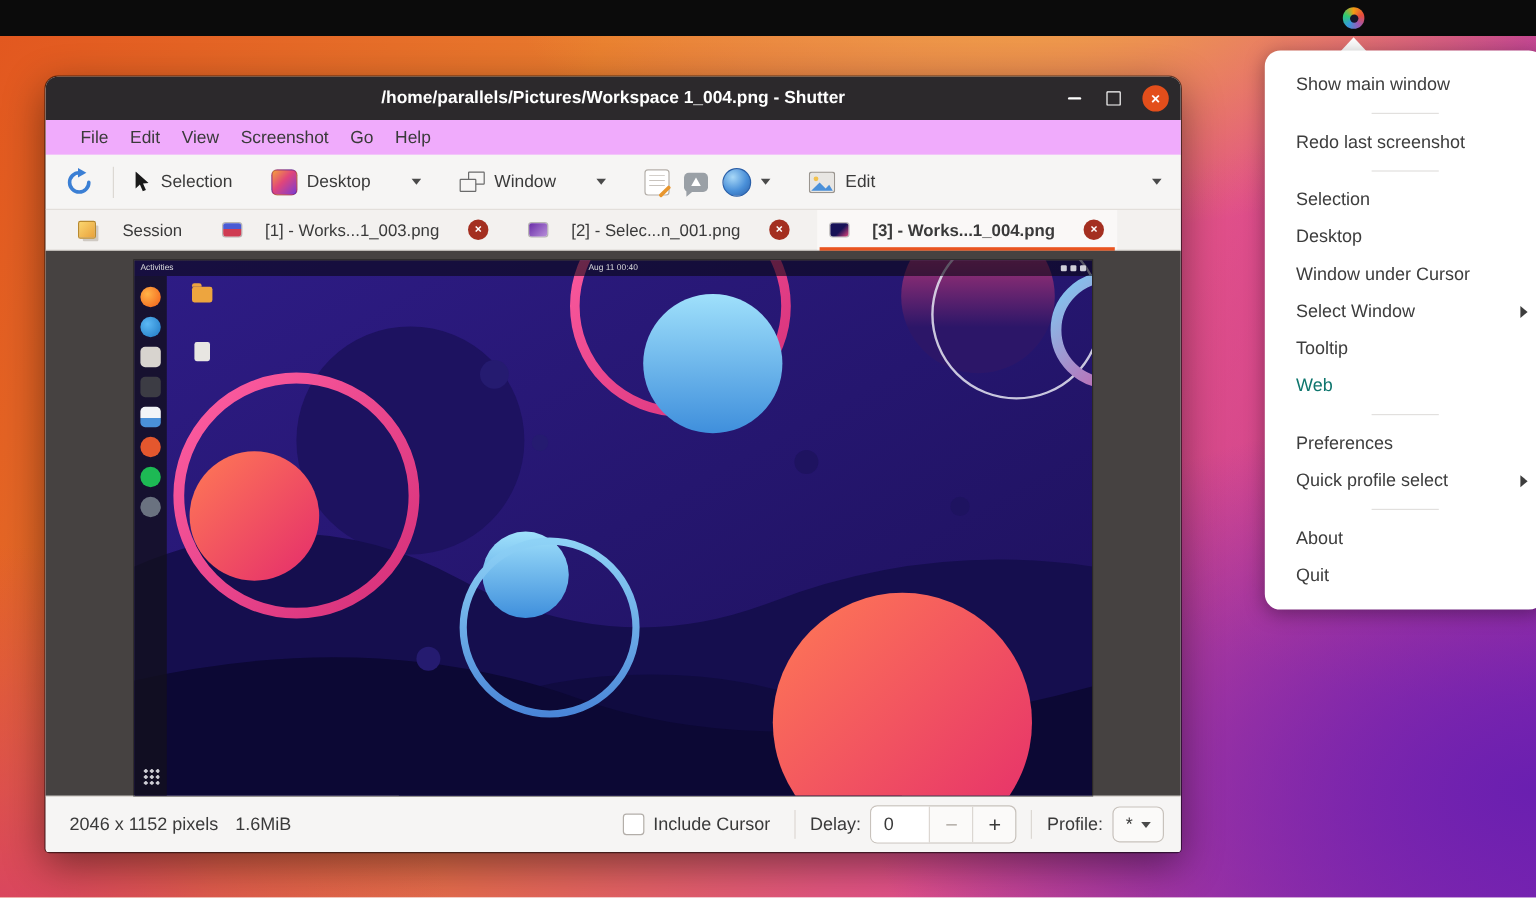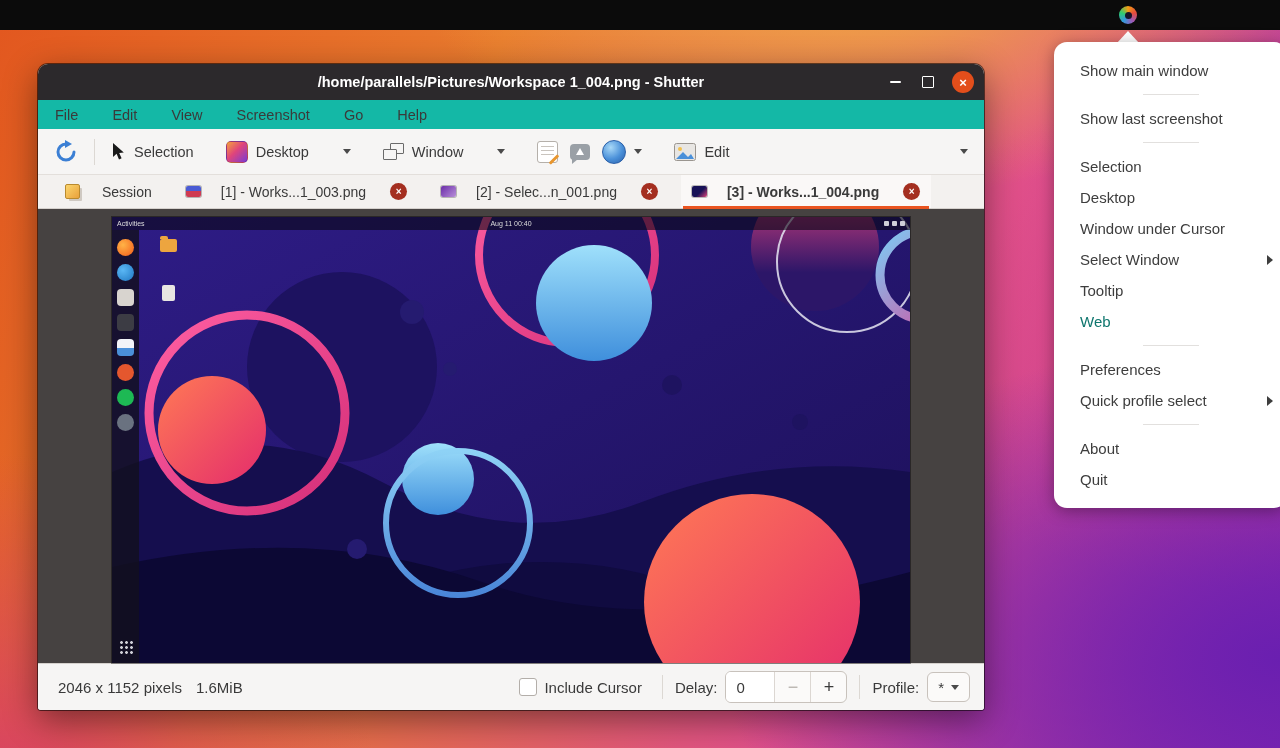--- a/index.html
+++ b/index.html
@@ -36,21 +36,21 @@
     box-shadow:0 10px 34px rgba(0,0,0,.45),0 0 0 1px rgba(0,0,0,.55);}
   .titlebar{flex:0 0 36px;background:#2c292c;position:relative;display:flex;align-items:center;}
   .title{position:absolute;left:0;right:0;text-align:center;color:#ffffff;font-weight:bold;font-size:14.5px;}
   .win-controls{position:absolute;right:10px;top:0;height:100%;display:flex;align-items:center;gap:15px;}
   .wc-min,.wc-max{width:18px;height:18px;display:flex;align-items:center;justify-content:center;}
   .minline{width:11px;height:2px;background:#fff;border-radius:1px;}
   .maxbox{width:10px;height:10px;border:1.5px solid #fff;border-radius:1px;}
   .wc-close{width:22px;height:22px;border-radius:50%;background:#e34e1b;color:#fff;font-size:13px;
     font-weight:bold;display:flex;align-items:center;justify-content:center;line-height:1;}
   
-  .menubar{flex:0 0 29px;display:flex;align-items:center;padding-left:8px;background:#14b8a6;gap:16px;}
+  .menubar{flex:0 0 29px;display:flex;align-items:center;padding-left:20px;background:#f0abfc;}
   .mb{padding:0 9px;font-size:14.5px;color:#3a3a3a;}
   
   .toolbar{flex:0 0 45px;display:flex;align-items:center;padding:0 10px;background:#f6f5f4;}
   .tbtn{display:flex;align-items:center;gap:8px;border:none;background:transparent;font:inherit;
     font-size:14.5px;color:#3a3a3a;padding:4px 6px;}
   .vsep{width:1px;height:26px;background:#dcd8d3;margin:0 10px;}
   .arr{width:0;height:0;border-left:4.5px solid transparent;border-right:4.5px solid transparent;
     border-top:5.5px solid #4a4a4a;}
   .wide-arr .arr{margin-left:26px;}
   .g{margin-right:20px;}
@@ -144,21 +144,21 @@
       </div>
   </div>
 
   <div class="menu-notch"></div>
   <div class="tray-menu">
     <div class="mi">
         <span>Show main window</span>
       </div>
     <div class="msep"></div>
     <div class="mi">
-        <span>Show last screenshot</span>
+        <span>Redo last screenshot</span>
       </div>
     <div class="msep"></div>
     <div class="mi">
         <span>Selection</span>
       </div>
     <div class="mi">
         <span>Desktop</span>
       </div>
     <div class="mi">
         <span>Window under Cursor</span>

